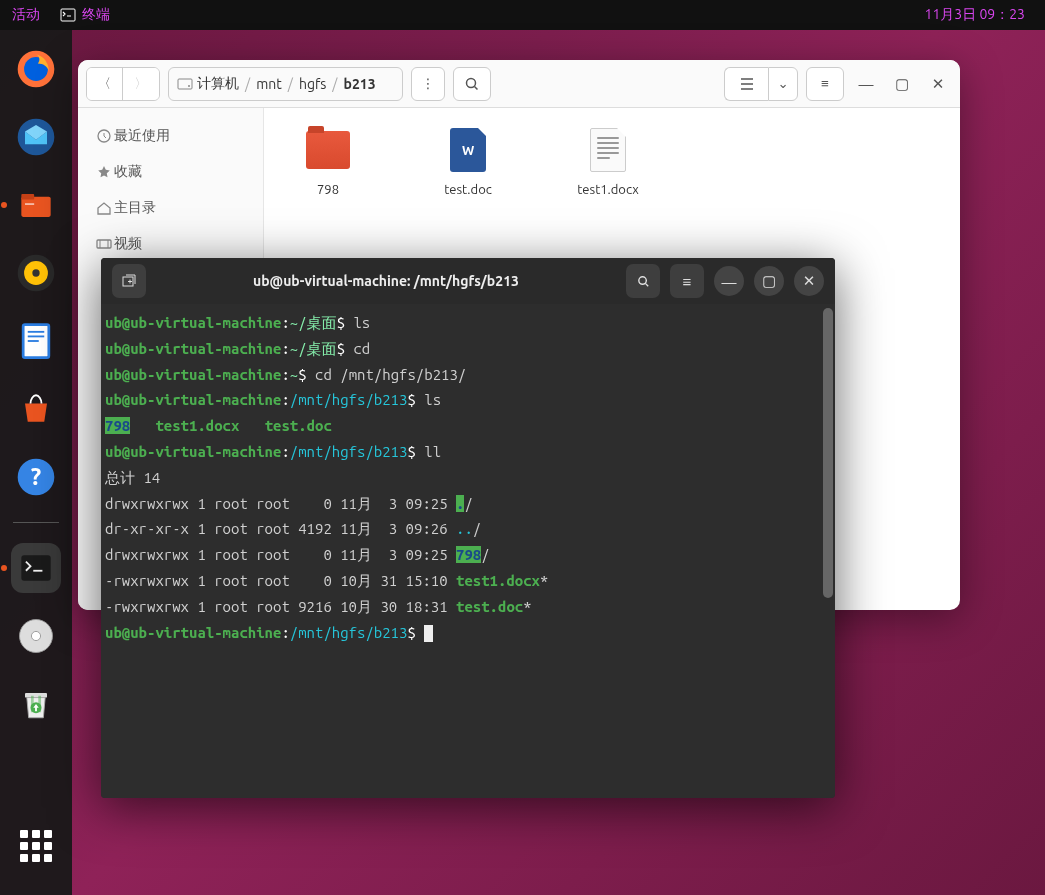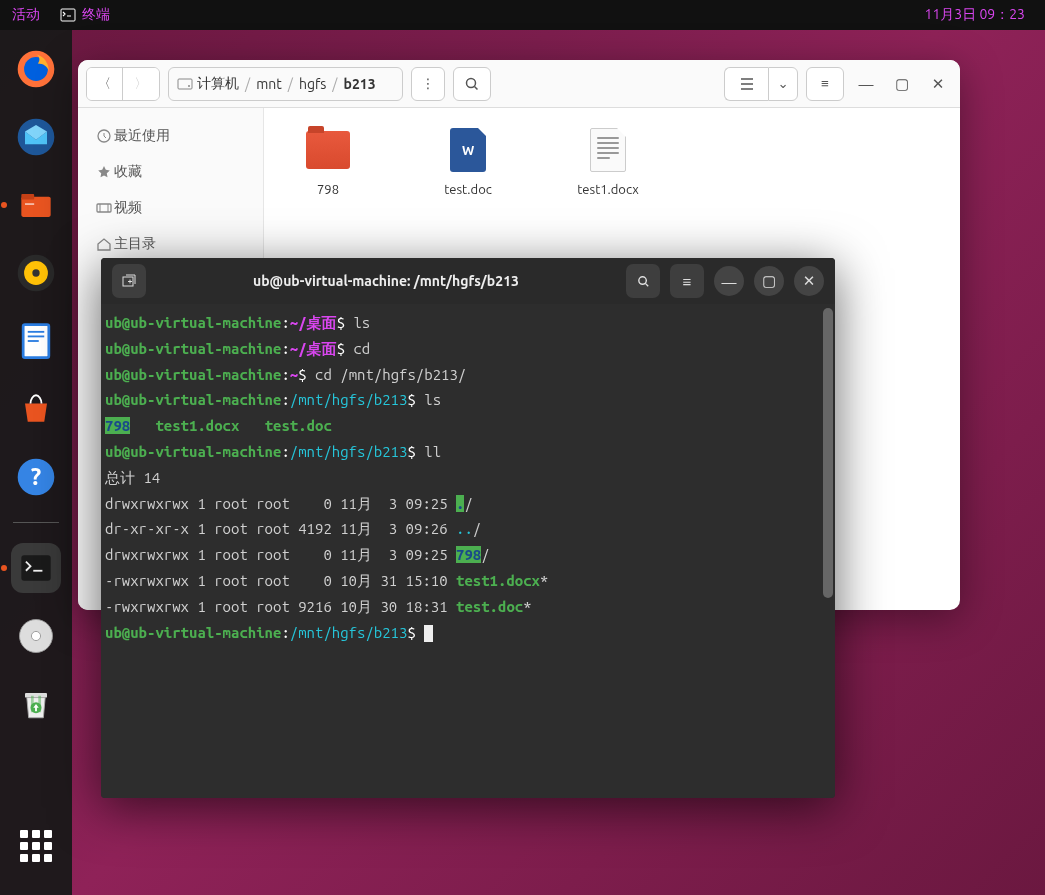--- a/index.html
+++ b/index.html
@@ -50,21 +50,21 @@
 .tw-tb{height:46px;background:#2a2a2a;display:flex;align-items:center;padding:0 8px}
 .tw-title{flex:1;text-align:center;color:#eee;font-size:14px;font-weight:bold}
 .tw-btn{width:34px;height:34px;border-radius:7px;background:#3e3e3e;border:none;cursor:pointer;color:#ddd;display:flex;align-items:center;justify-content:center;margin:0 3px;font-size:15px}
 .tw-btn.close{background:#3e3e3e}
 .tw-btn.round{border-radius:50%;width:30px;height:30px;background:#444}
 .tw-left{width:40px;display:flex;justify-content:center}
 .tw-right{display:flex;gap:4px;align-items:center}
 .tbody{flex:1;background:#2d2d2d;padding:6px 4px;font-family:'Ubuntu Mono',monospace;font-size:15px;line-height:1.72;color:#d0d0d0;overflow:auto;position:relative}
 .tbody .line{white-space:pre}
 .g{color:#4caf50;font-weight:bold}
-.b{color:#d946ef;font-weight:bold}
+.b{color:#86efac;font-weight:normal}
 .c{color:#26c6da}
 .bg-g{background:#4caf50;color:#1a4a8a;font-weight:bold}
 .w{color:#fff}
 .cursor{display:inline-block;width:9px;height:17px;background:#eee;vertical-align:middle}
 .sb-track{position:absolute;right:2px;top:4px;bottom:4px;width:10px}
 .sb-thumb{position:absolute;top:0;width:10px;height:290px;background:#666;border-radius:5px}
 </style>
 </head>
 <body>
 
@@ -218,30 +218,30 @@
           <span>最近使用</span>
         </div>
       <div class="sb-item">
           <svg viewBox="0 0 16 16">
             <path d="M8 2l1.8 3.8 4 .6-3 2.9.7 4L8 11.4 4.5 13.3l.7-4-3-2.9 4-.6z" fill="#888"></path>
           </svg>
           <span>收藏</span>
         </div>
       <div class="sb-item">
           <svg viewBox="0 0 16 16">
+            <path d="M2 8l6-5 6 5v6H2z" fill="none" stroke="#888" stroke-width="1.3"></path>
+          </svg>
+          <span>主目录</span>
+        </div>
+      <div class="sb-item">
+          <svg viewBox="0 0 16 16">
             <rect x="1" y="4" width="14" height="8" rx="1" fill="none" stroke="#888" stroke-width="1.3"></rect>
             <path d="M4 4v8M12 4v8" stroke="#888"></path>
           </svg>
           <span>视频</span>
-        </div>
-      <div class="sb-item">
-          <svg viewBox="0 0 16 16">
-            <path d="M2 8l6-5 6 5v6H2z" fill="none" stroke="#888" stroke-width="1.3"></path>
-          </svg>
-          <span>主目录</span>
         </div>
     </div>
     <div class="content">
       <div class="fitem">
           <div class="ic">
             <div class="folder-ic"></div>
           </div>
           <span class="lbl">798</span>
         </div>
       <div class="fitem">

